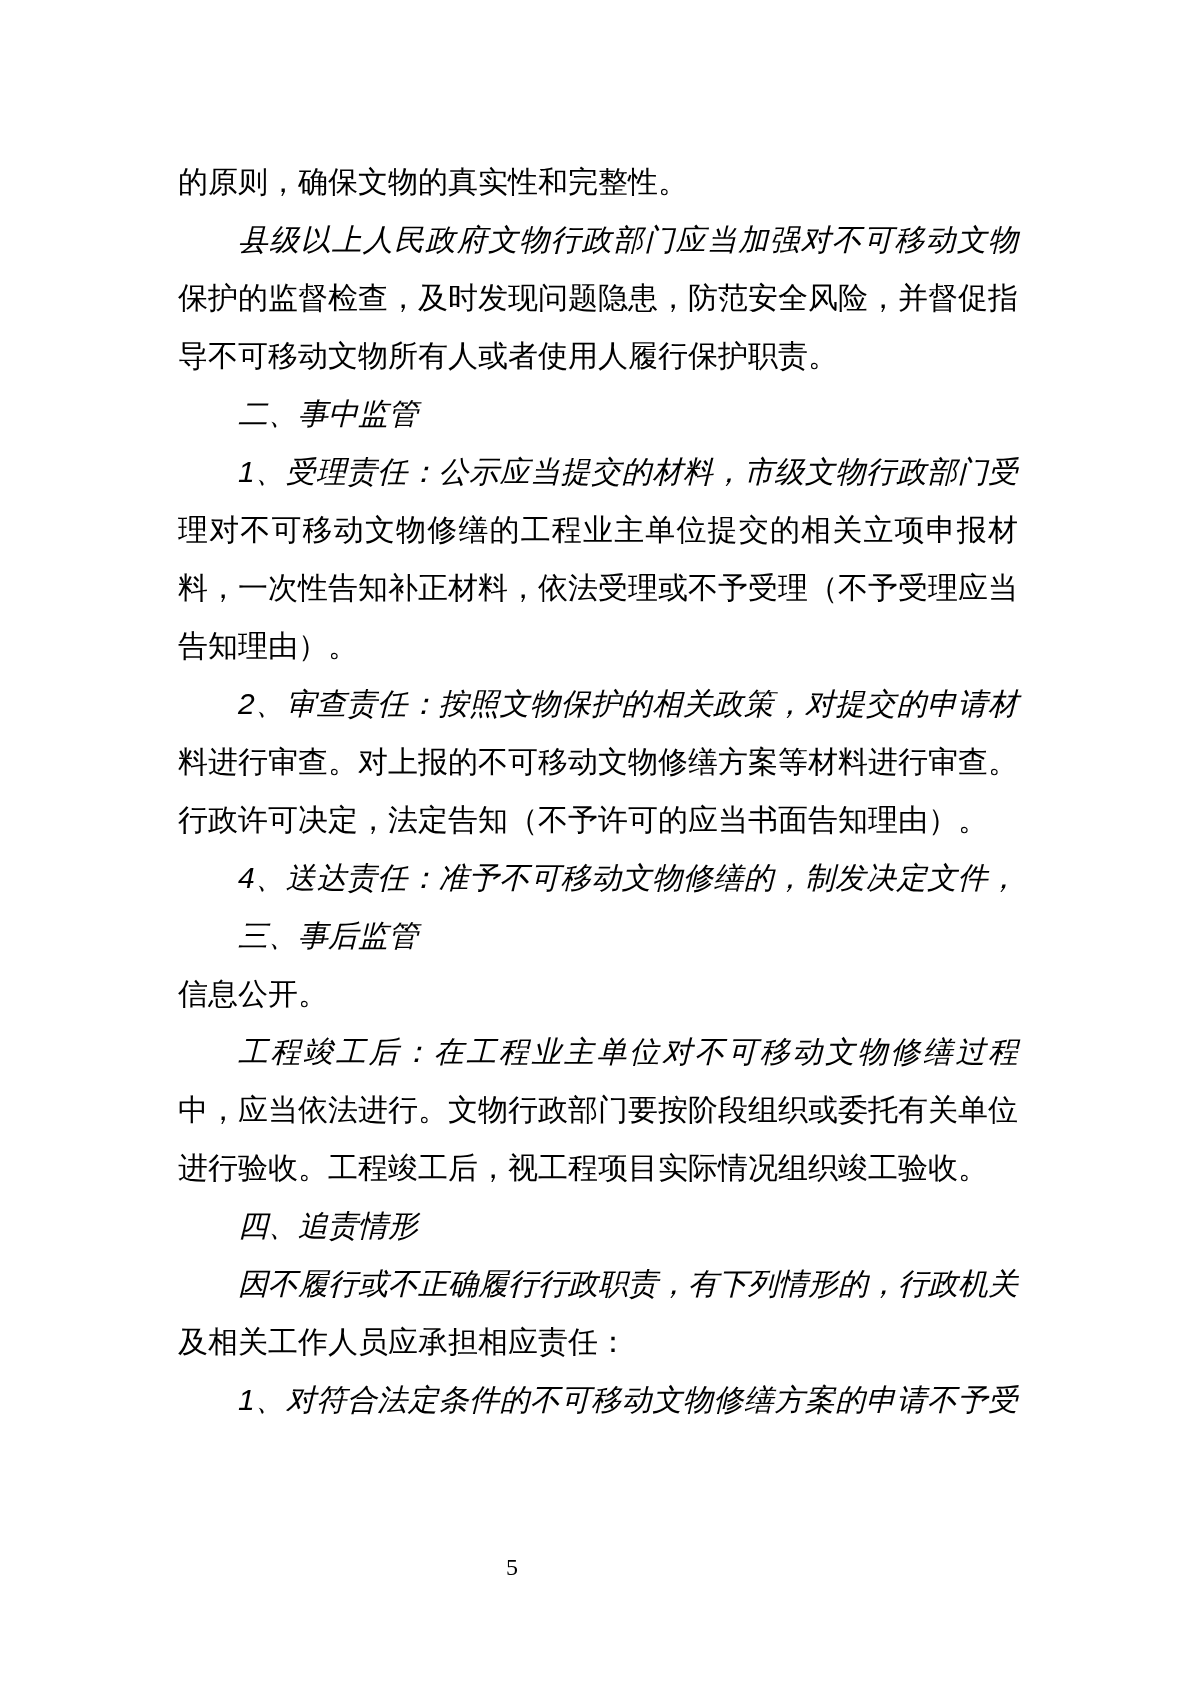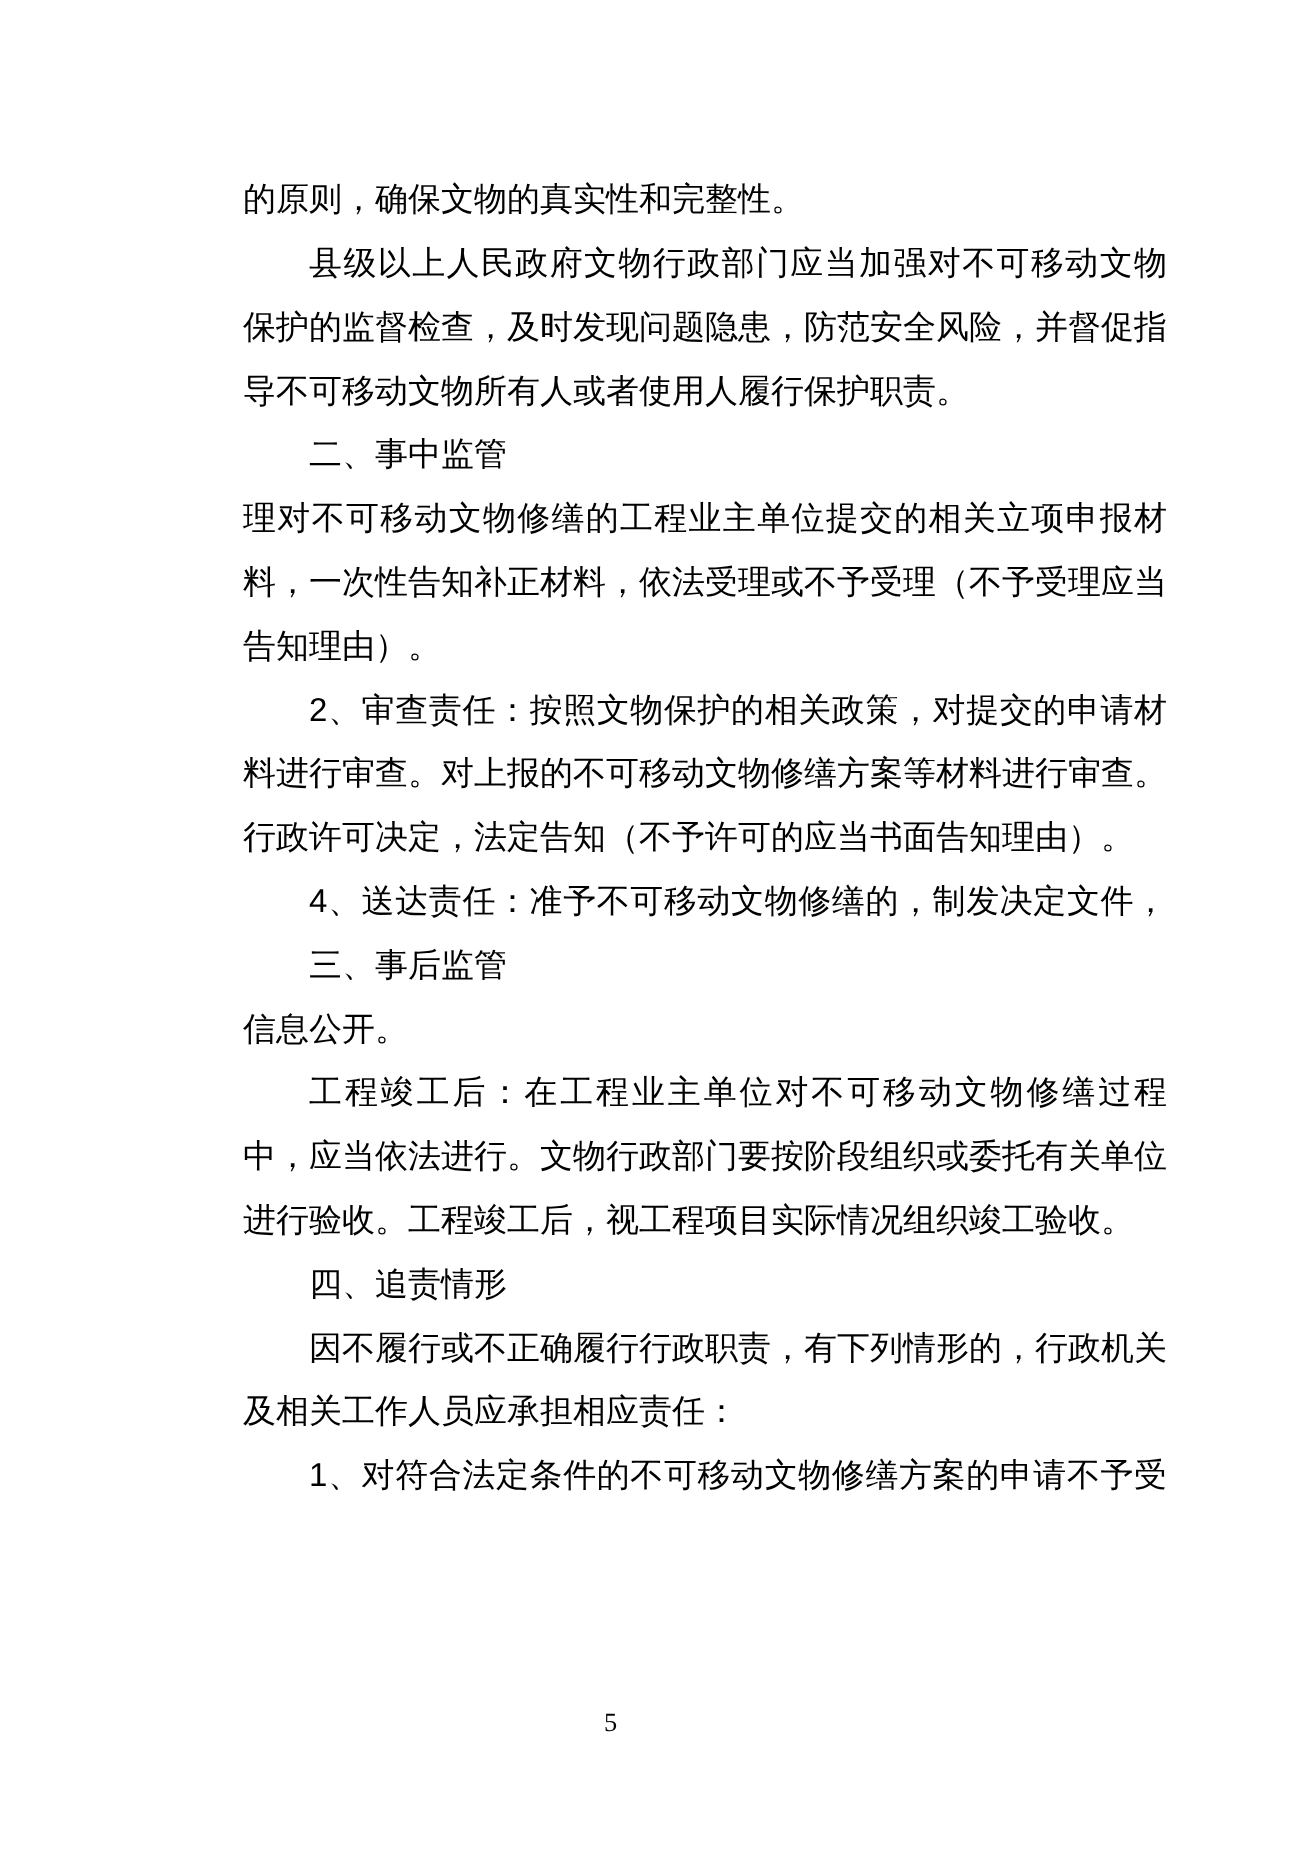--- a/index.html
+++ b/index.html
@@ -8,38 +8,38 @@
     background: #ffffff;
   }
   .page {
     position: relative;
     width: 1024px;
     height: 1683px;
     background: #ffffff;
     overflow: hidden;
     font-family: "Liberation Sans", sans-serif;
     color: #000000;
-    margin-left: 43px;
   }
   .content {
     position: absolute;
     left: 178px;
     top: 153px;
     width: 840px;
   }
   .line {
     font-size: 30px;
     line-height: 58px;
     height: 58px;
     white-space: nowrap;
     color: #000000;
     letter-spacing: 0;
   }
   .line.indent {
     padding-left: 60px; 
+    font-style: italic;
   }
   .line.fill {
     white-space: normal;
     text-align: justify;
     text-align-last: justify;
   }
   .page-number {
     position: absolute;
     left: 0;
     top: 1552px;
@@ -54,20 +54,21 @@
 </head>
 <body>
 
 <div class="page">
   <div class="content">
     <div class="line">的原则，确保文物的真实性和完整性。</div>
     <div class="line indent fill">县级以上人民政府文物行政部门应当加强对不可移动文物</div>
     <div class="line fill">保护的监督检查，及时发现问题隐患，防范安全风险，并督促指</div>
     <div class="line">导不可移动文物所有人或者使用人履行保护职责。</div>
     <div class="line indent">二、事中监管</div>
+    <div class="line indent fill">1、受理责任：公示应当提交的材料，市级文物行政部门受</div>
     <div class="line fill">理对不可移动文物修缮的工程业主单位提交的相关立项申报材</div>
     <div class="line fill">料，一次性告知补正材料，依法受理或不予受理（不予受理应当</div>
     <div class="line">告知理由）。</div>
     <div class="line indent fill">2、审查责任：按照文物保护的相关政策，对提交的申请材</div>
     <div class="line">料进行审查。对上报的不可移动文物修缮方案等材料进行审查。</div>
     <div class="line">行政许可决定，法定告知（不予许可的应当书面告知理由）。</div>
     <div class="line indent fill">4、送达责任：准予不可移动文物修缮的，制发决定文件，</div>
     <div class="line indent">三、事后监管</div>
     <div class="line">信息公开。</div>
     <div class="line indent fill">工程竣工后：在工程业主单位对不可移动文物修缮过程</div>

